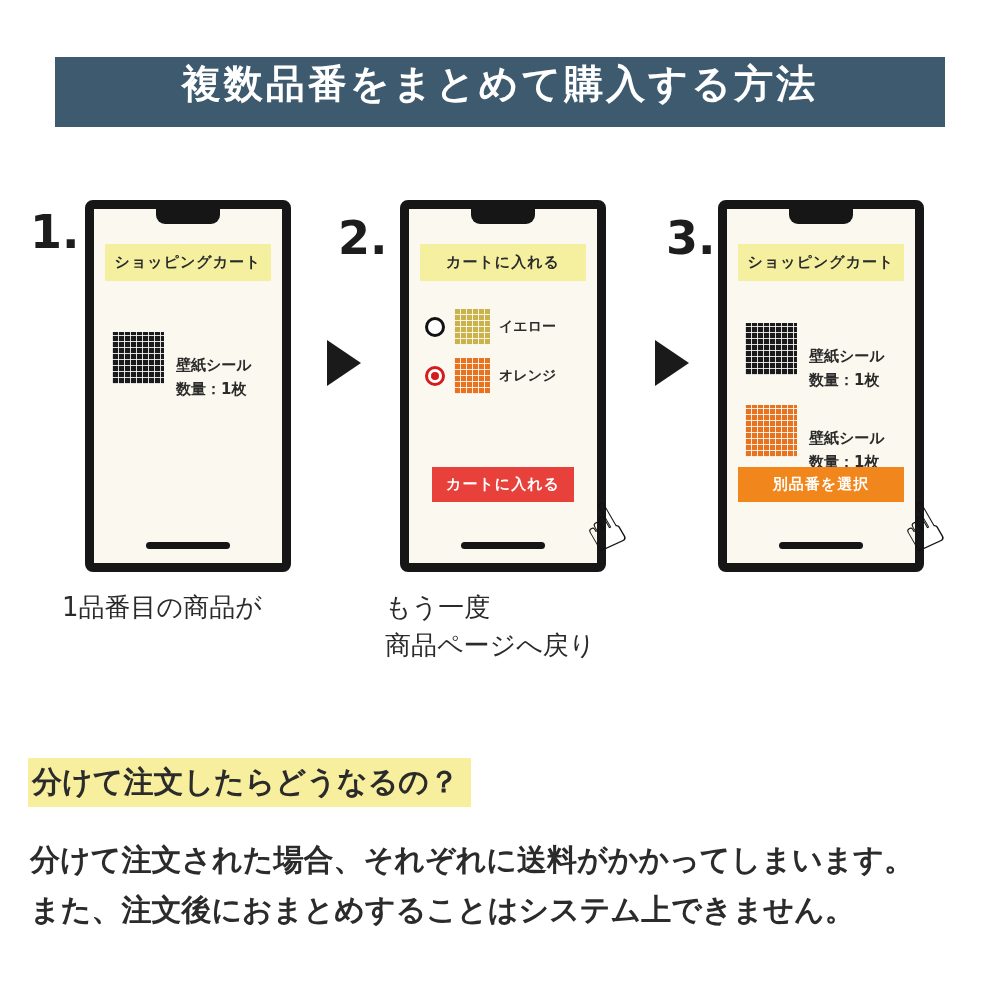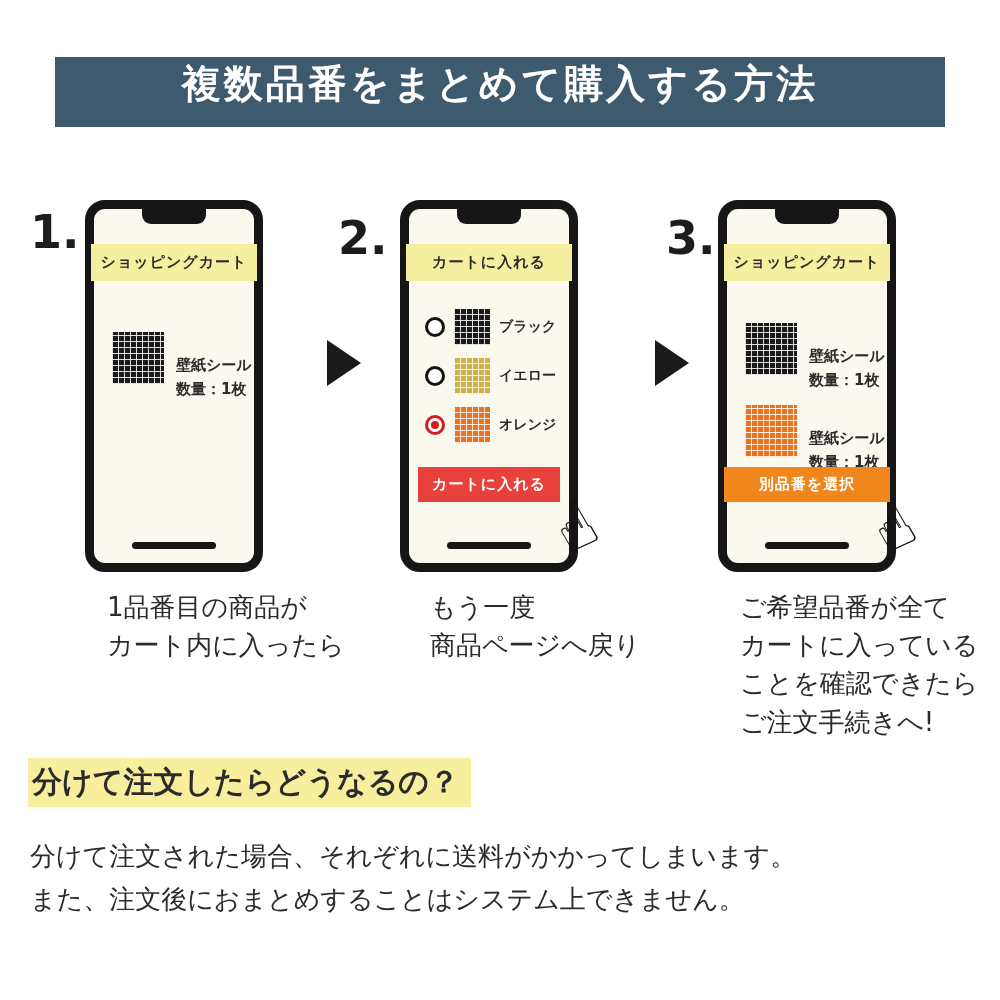--- a/index.html
+++ b/index.html
@@ -16,23 +16,23 @@
   .header .title{color:#fff;font-size:39px;font-weight:bold;letter-spacing:3px;}
 
   
   .step-num{position:absolute;font-size:46px;font-weight:bold;color:#1d1d1d;}
   #num1{left:30px;top:205px;}
   #num2{left:338px;top:211px;}
   #num3{left:666px;top:211px;}
 
   
   .phone{
-    position:absolute;box-sizing:border-box;width:178px;height:372px;
+    position:absolute;box-sizing:border-box;width:206px;height:372px;
     background:var(--screen-bg,#fbf8ef);
-    border:9px solid #161616;border-radius:20px;
+    border:9px solid #161616;border-radius:8px;
   }
   #phone1{left:85px;top:200px;}
   #phone2{left:400px;top:200px;}
   #phone3{left:718px;top:200px;}
   .notch{
     position:absolute;top:0;left:50%;transform:translateX(-50%);
     width:64px;height:15px;background:#161616;border-radius:0 0 9px 9px;
   }
   .homebar{
     position:absolute;bottom:14px;left:50%;transform:translateX(-50%);
@@ -93,29 +93,29 @@
   
   .arrow{
     position:absolute;width:0;height:0;
     border-top:23px solid transparent;border-bottom:23px solid transparent;
     border-left:34px solid #1a1a1a;
   }
   #arrow1{left:327px;top:340px;}
   #arrow2{left:655px;top:340px;}
 
   
-  .caption{position:absolute;font-size:26px;line-height:1.47;font-weight:500;color:#2b2b2b;margin-left:45px;}
+  .caption{position:absolute;font-size:26px;line-height:1.47;font-weight:500;color:#2b2b2b;}
   #cap1{left:62px;top:588px;}
   #cap2{left:385px;top:588px;}
   #cap3{left:695px;top:588px;}
 
   
   .footer-q{position:absolute;left:28px;top:762px;font-size:30px;font-weight:bold;}
   .footer-q .hl{background:var(--highlight-yellow,#f7ef9e);padding:6px 12px 8px 4px;}
-  .footer-body{position:absolute;left:30px;top:835px;font-size:26px;line-height:1.65;font-weight:400;}
+  .footer-body{position:absolute;left:30px;top:835px;font-size:30px;line-height:1.65;font-weight:700;}
 </style>
 </head>
 <body>
 
 <div class="canvas">
 
   <div class="header">
     <div class="title">複数品番をまとめて購入する方法</div>
   </div>
 
@@ -137,25 +137,20 @@
   </div>
 
   <div class="arrow" id="arrow1"></div>
 
   <div class="phone" id="phone2">
     <div class="notch"></div>
     <div class="screen-title">カートに入れる</div>
     <div class="options">
       <div class="option-row">
         <div class="radio"></div>
-        <div class="swatch grid-lines sw-black sw-sm"></div>
-        <div class="option-label">ブラック</div>
-      </div>
-      <div class="option-row">
-        <div class="radio"></div>
         <div class="swatch grid-lines sw-yellow sw-sm"></div>
         <div class="option-label">イエロー</div>
       </div>
       <div class="option-row">
         <div class="radio selected"></div>
         <div class="swatch grid-lines sw-orange sw-sm"></div>
         <div class="option-label">オレンジ</div>
       </div>
     </div>
     <div class="btn btn-red">カートに入れる</div>
@@ -182,32 +177,25 @@
         <div>数量：1枚</div>
       </div>
     </div>
     <div class="btn btn-orange">別品番を選択</div>
     <div class="hand">☝</div>
     <div class="homebar"></div>
   </div>
 
   <div class="caption" id="cap1">
     <div>1品番目の商品が</div>
-    <div>カート内に入ったら</div>
   </div>
   <div class="caption" id="cap2">
     <div>もう一度</div>
     <div>商品ページへ戻り</div>
   </div>
-  <div class="caption" id="cap3">
-    <div>ご希望品番が全て</div>
-    <div>カートに入っている</div>
-    <div>ことを確認できたら</div>
-    <div>ご注文手続きへ!</div>
-  </div>
 
   <div class="footer-q">
     <span class="hl">分けて注文したらどうなるの？</span>
   </div>
   <div class="footer-body">
     <div>分けて注文された場合、それぞれに送料がかかってしまいます。</div>
     <div>また、注文後におまとめすることはシステム上できません。</div>
   </div>
 
 </div>

